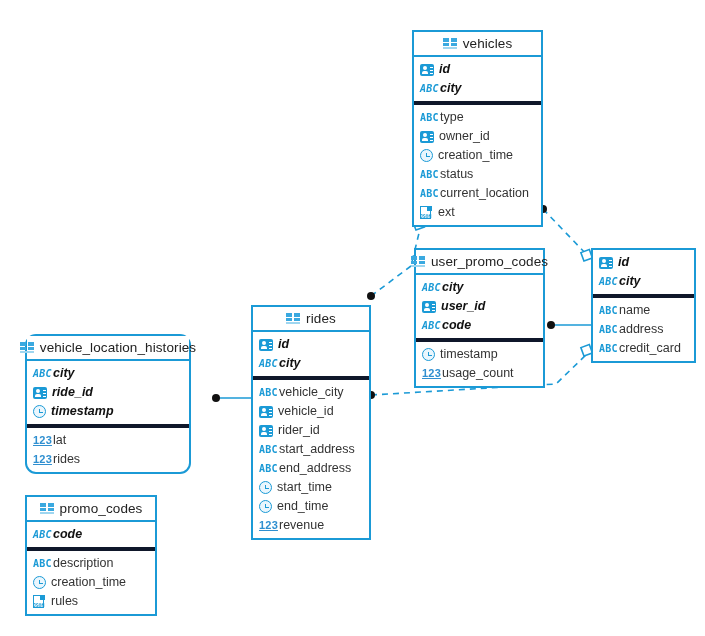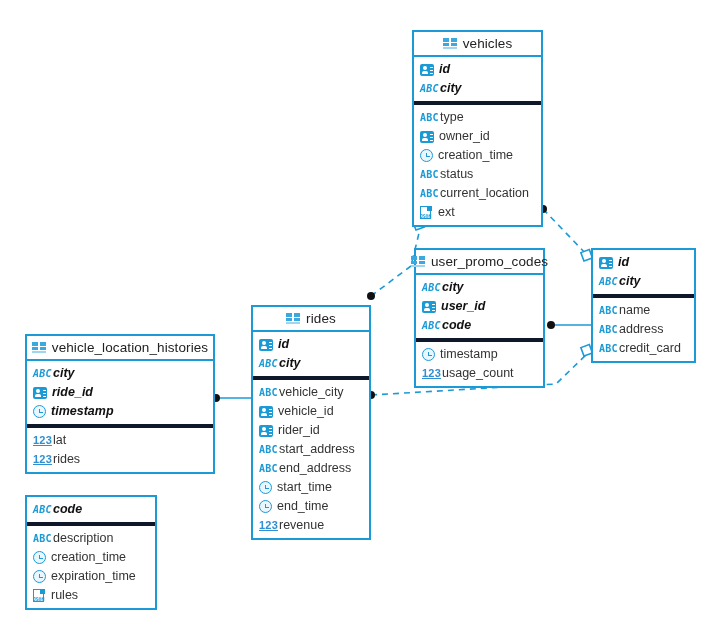--- a/index.html
+++ b/index.html
@@ -326,21 +326,21 @@
               <i class="m"></i>
             </span>
             <span class="fname">end_time</span>
           </div>
           <div class="row">
             <span class="ic ic-num">123</span>
             <span class="fname">revenue</span>
           </div>
         </div>
       </div>
-      <div class="table" style="left: 25px; top: 334px; width: 190px;">
+      <div class="table" style="left: 25px; top: 334px; width: 166px; border-radius: 11px;">
         <div class="thead">
           <span class="ic ic-table">
             <i class="a"></i>
             <i class="b"></i>
             <i class="c"></i>
             <i class="d"></i>
             <i class="e"></i>
           </span>
           <span class="tname">vehicle_location_histories</span>
         </div>
@@ -372,44 +372,47 @@
             <span class="ic ic-num">123</span>
             <span class="fname">lat</span>
           </div>
           <div class="row">
             <span class="ic ic-num">123</span>
             <span class="fname">rides</span>
           </div>
         </div>
       </div>
       <div class="table" style="left: 25px; top: 495px; width: 132px;">
+        <div class="thead">
+          <span class="ic ic-table">
+            <i class="a"></i>
+            <i class="b"></i>
+            <i class="c"></i>
+            <i class="d"></i>
+            <i class="e"></i>
+          </span>
+          <span class="tname">promo_codes</span>
+        </div>
         <div class="sect pk">
           <div class="row bold">
             <span class="ic ic-abc">ABC</span>
             <span class="fname">code</span>
           </div>
         </div>
         <div class="sect">
           <div class="row">
             <span class="ic ic-abc">ABC</span>
             <span class="fname">description</span>
           </div>
           <div class="row">
             <span class="ic ic-clock">
               <i class="h"></i>
               <i class="m"></i>
             </span>
             <span class="fname">creation_time</span>
-          </div>
-          <div class="row">
-            <span class="ic ic-clock">
-              <i class="h"></i>
-              <i class="m"></i>
-            </span>
-            <span class="fname">expiration_time</span>
           </div>
           <div class="row">
             <span class="ic ic-json">
               <i class="pg"></i>
               <i class="fold"></i>
               <i class="txt">JSON</i>
             </span>
             <span class="fname">rules</span>
           </div>
         </div>

